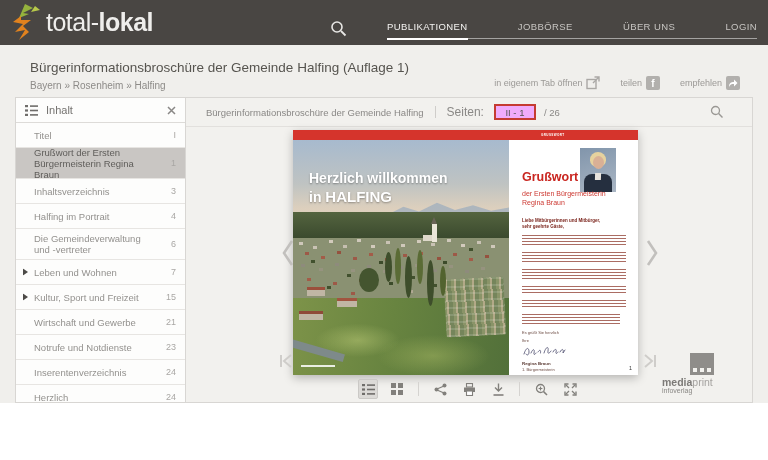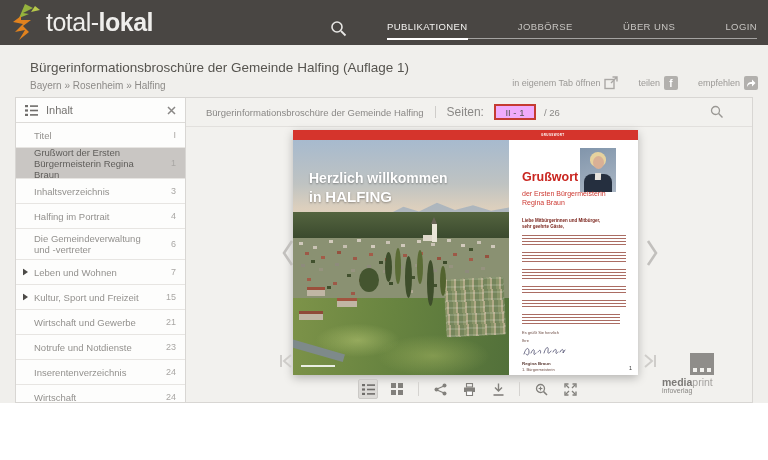--- a/index.html
+++ b/index.html
@@ -14,21 +14,21 @@
   .hdr-search{position:absolute;left:330px;top:20px;}
   .mainnav{position:absolute;left:387px;right:11px;bottom:6px;height:26px;display:flex;
            align-items:flex-end;justify-content:space-between;border-bottom:1px solid rgba(255,255,255,.5);}
   .nav-item{color:#c7c5c2;font-size:9.5px;letter-spacing:.4px;padding-bottom:6px;cursor:pointer;text-decoration:none;}
   .nav-item.active{color:#f4f3f1;box-shadow:0 2px 0 #fff;}
   .nav-item.brand{color:#fff;font-size:12.5px;font-weight:bold;letter-spacing:.2px;}
 
   
   .ptitle{position:absolute;left:30px;top:60px;font-size:13.5px;color:#56544f;}
   .pbread{position:absolute;left:30px;top:80px;font-size:10px;color:#8d8b88;}
-  .actions{position:absolute;right:10px;top:76px;display:flex;align-items:center;gap:7px;font-size:9px;color:#9b9996;}
+  .actions{position:absolute;right:28px;top:76px;display:flex;align-items:center;gap:7px;font-size:9px;color:#9b9996;}
   .actions a{display:flex;align-items:center;gap:4px;color:#9b9996;text-decoration:none;cursor:pointer;}
   .sqico{width:14px;height:14px;border-radius:2px;background:#b2b0ad;display:flex;align-items:center;justify-content:center;color:#fff;font-weight:bold;font-size:10px;}
   .actions .gap{width:6px;}
 
   
   .card{position:absolute;left:15px;top:97px;width:738px;height:306px;background:#fff;
         border:1px solid #d8d6d3;box-sizing:border-box;display:flex;}
 
   
   .sidebar{width:170px;border-right:1px solid #d8d6d3;box-sizing:border-box;background:#fdfdfc;}
@@ -283,21 +283,21 @@
       </div>
       <div class="srow">
         <span class="slabel">Notrufe und Notdienste</span>
         <span class="spage">23</span>
       </div>
       <div class="srow">
         <span class="slabel">Inserentenverzeichnis</span>
         <span class="spage">24</span>
       </div>
       <div class="srow">
-        <span class="slabel">Wirtschaft</span>
+        <span class="slabel">Herzlich</span>
         <span class="spage">24</span>
       </div>
     </aside>
 
     <section class="viewer">
       <div class="v-head">
         <span class="v-title">Bürgerinformationsbroschüre der Gemeinde Halfing</span>
         <span class="v-div"></span>
         <span class="v-pageslbl">Seiten:</span>
         <input class="v-input" value="II - 1" style="">

